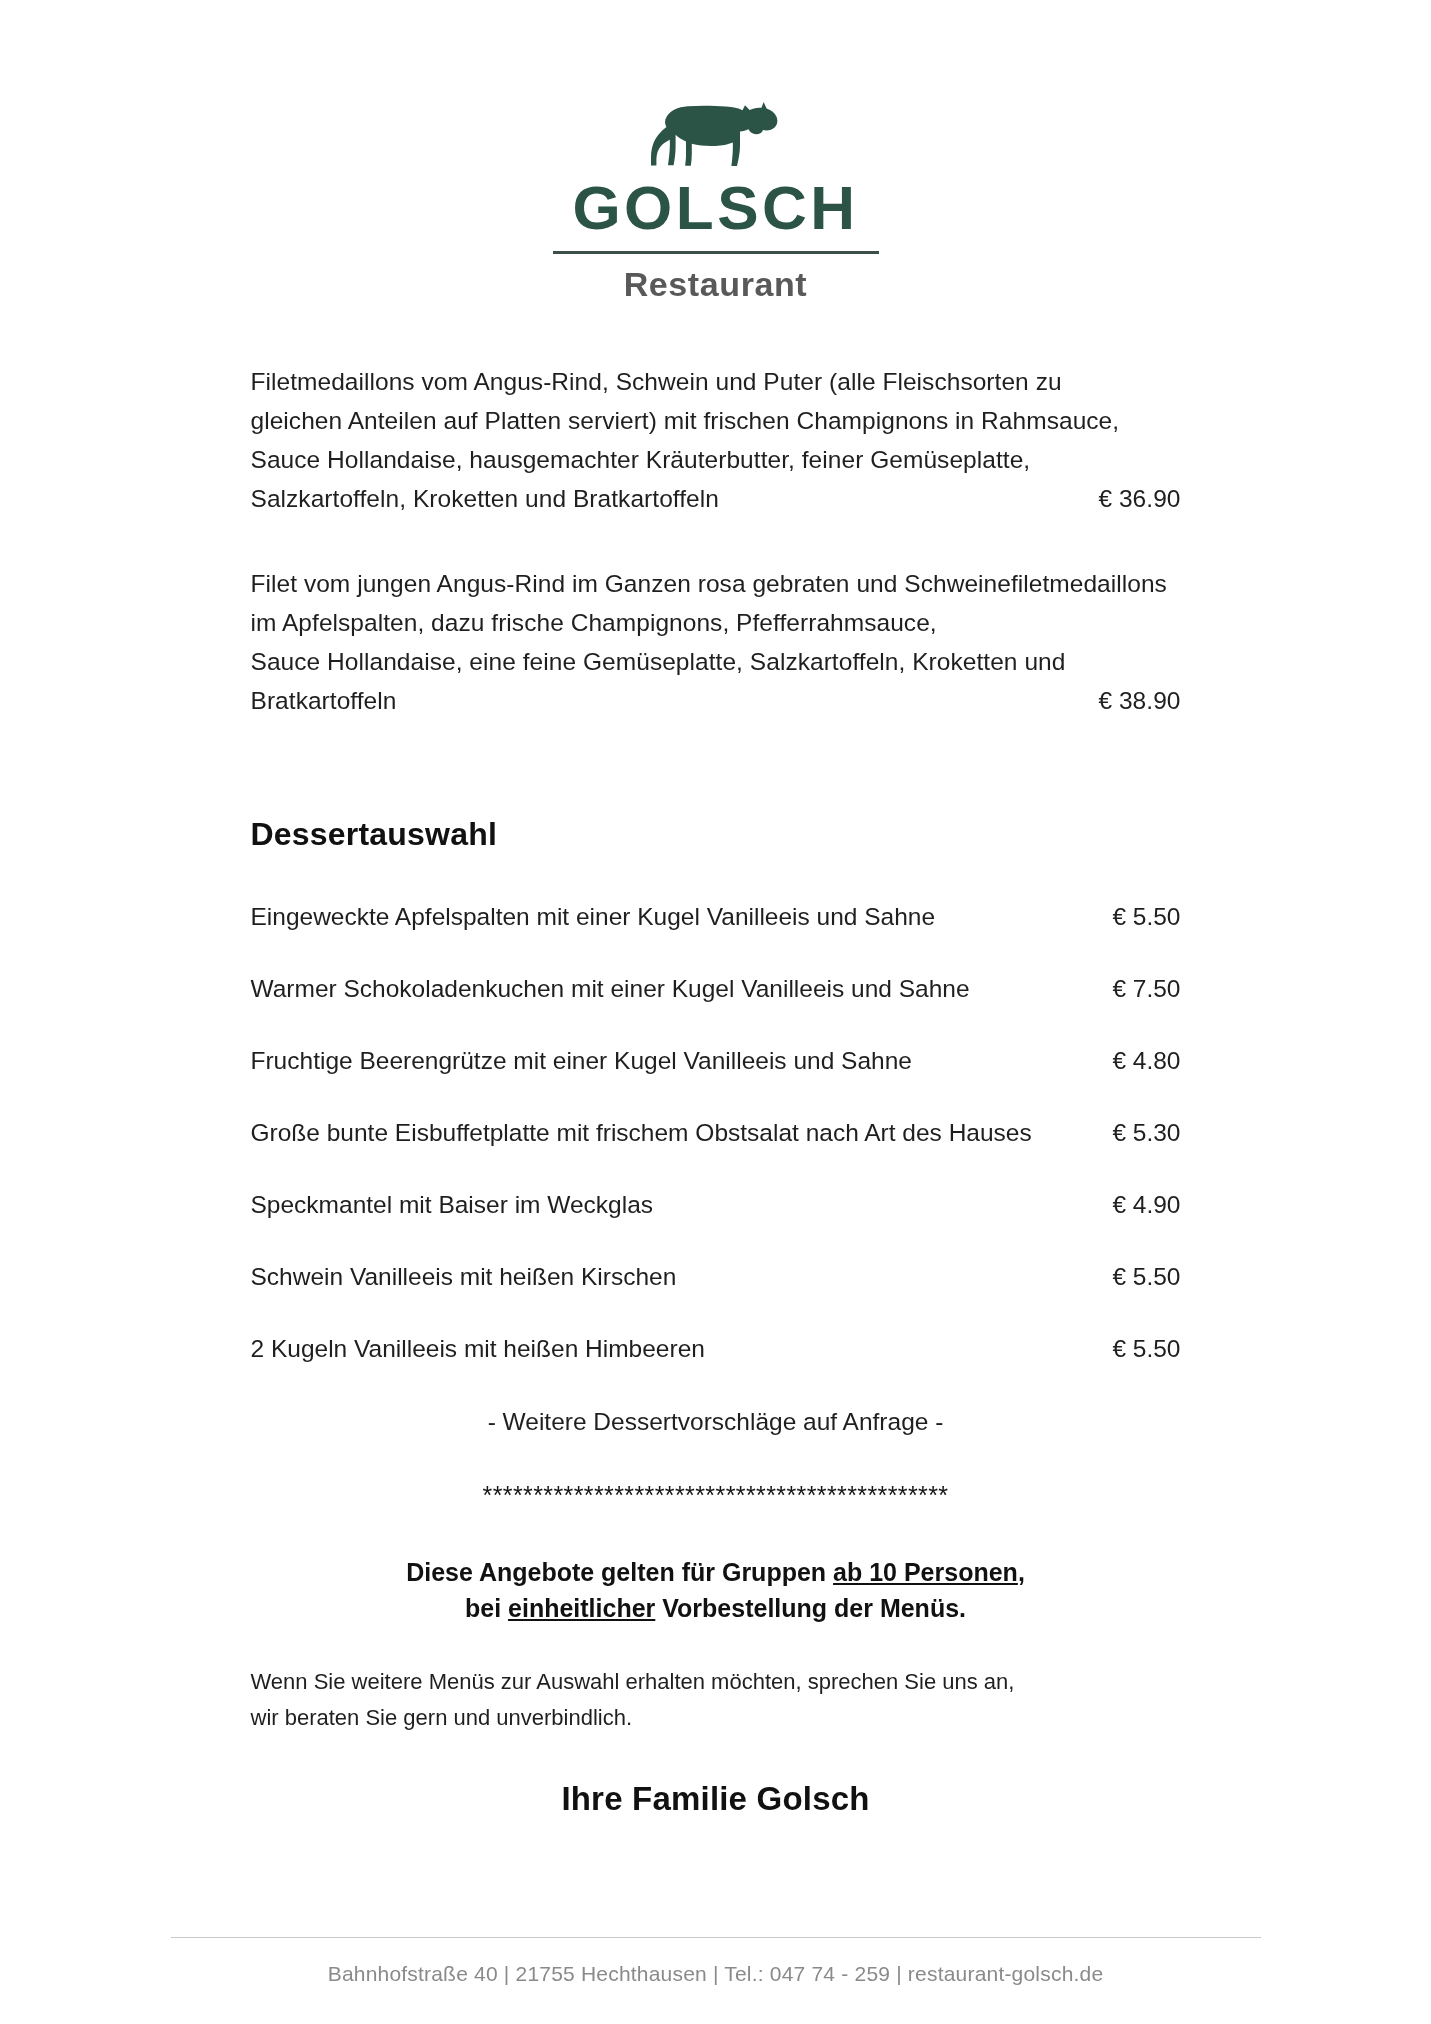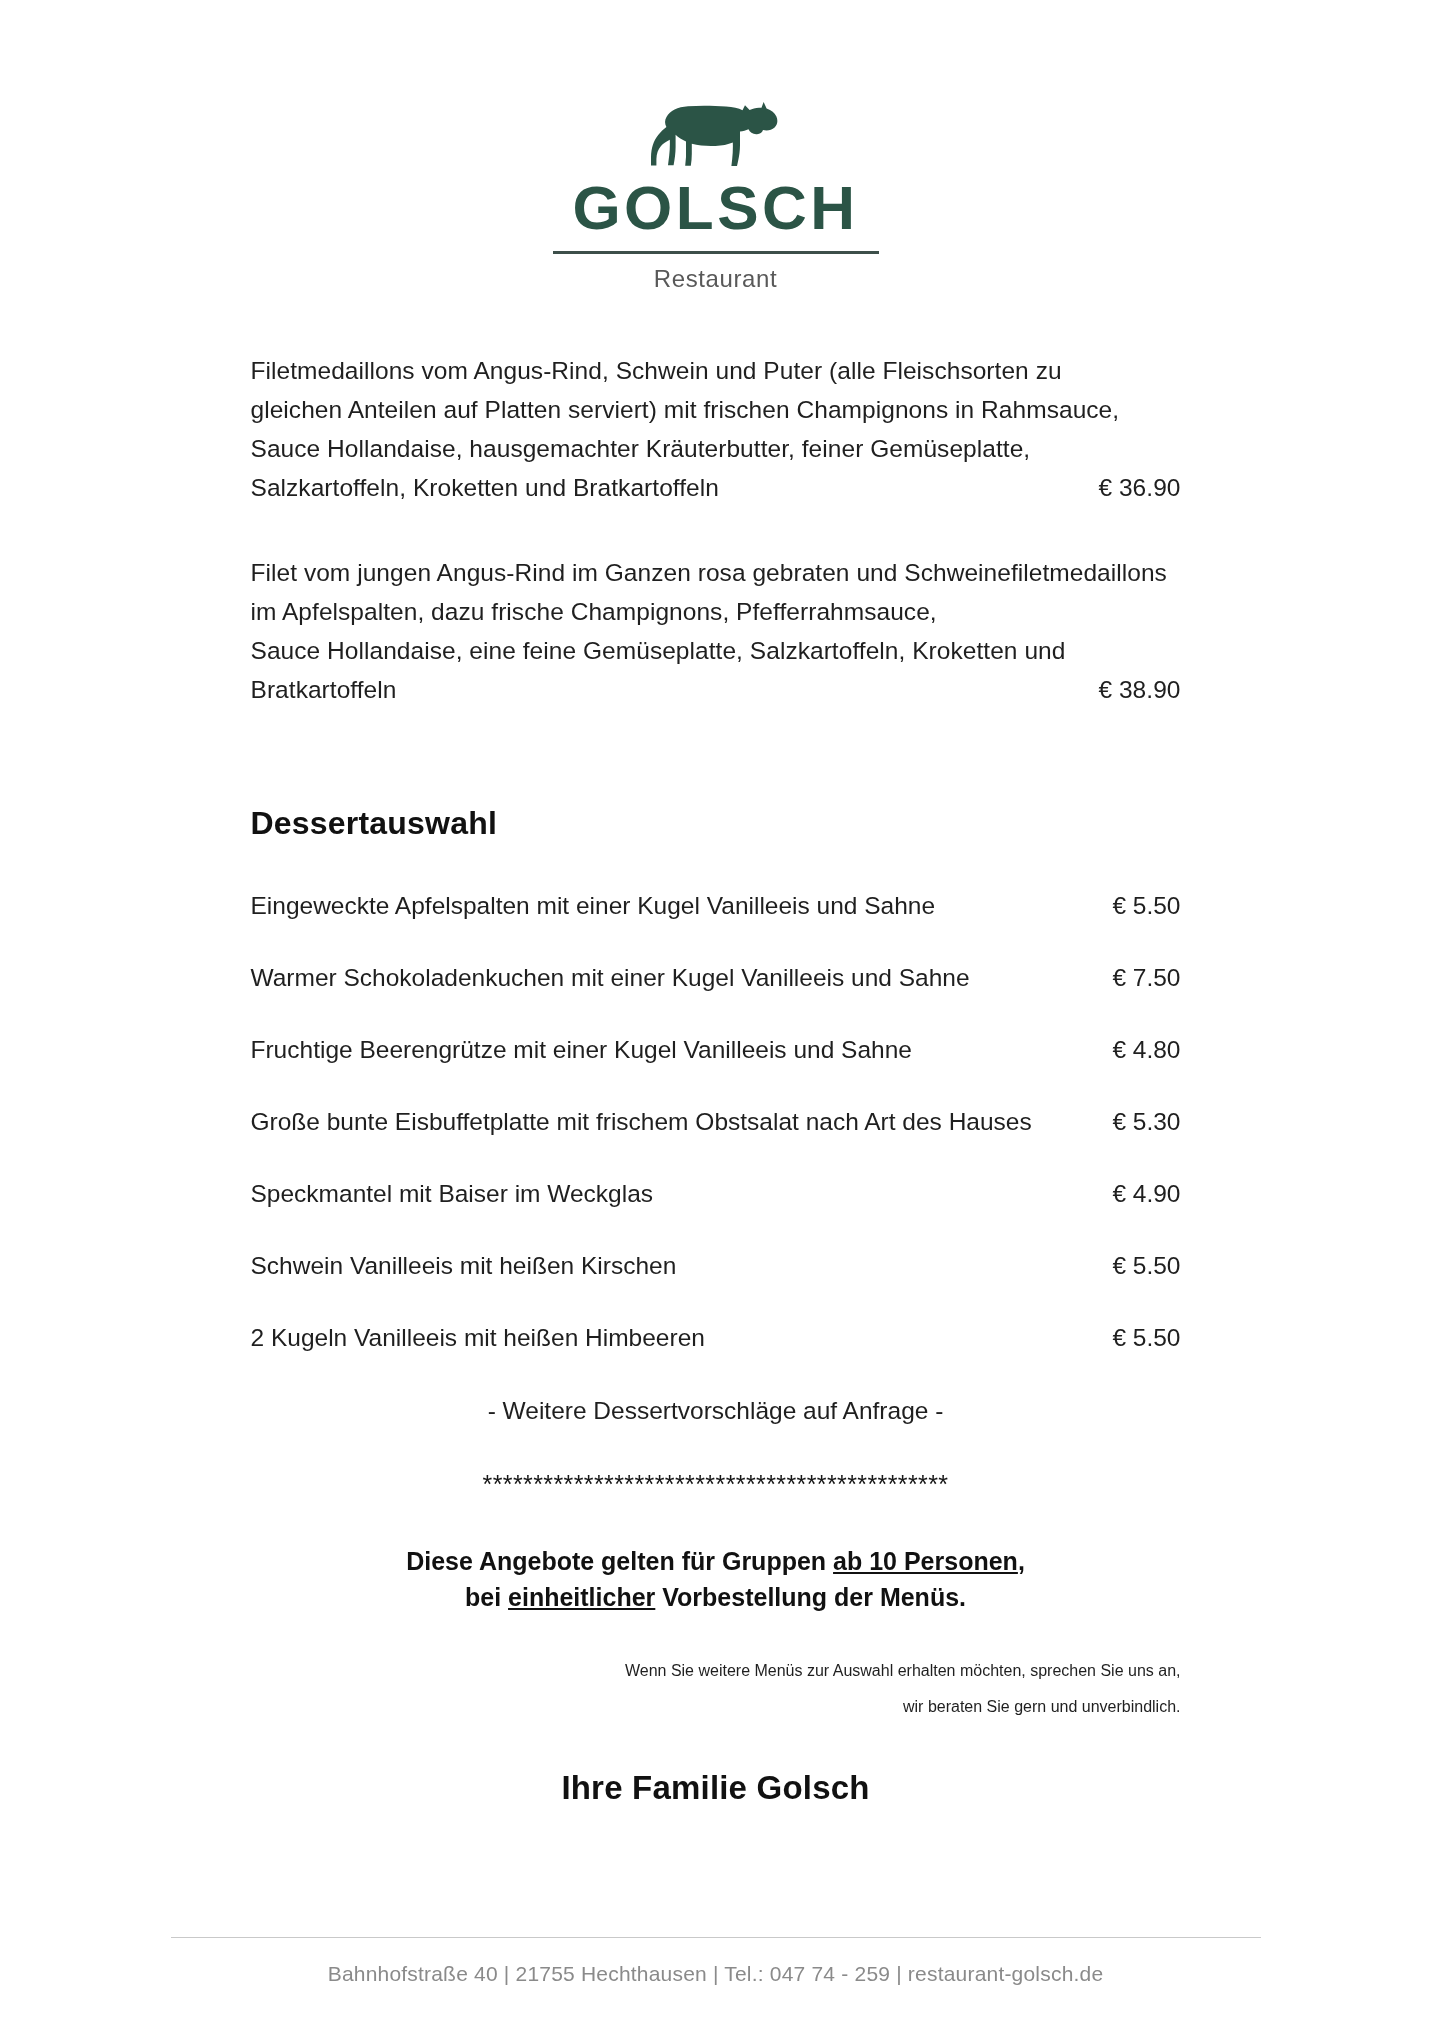--- a/index.html
+++ b/index.html
@@ -47,24 +47,25 @@
     color: #2b5446;
   }
   .brand-rule {
     width: 326px;
     height: 3px;
     background: #3d4f4a;
     margin-top: 12px;
   }
   .brand-sub {
     font-family: "Liberation Sans", sans-serif;
-    font-size: 24px;
+    font-size: 34px;
     color: #595959;
     margin-top: 11px;
     letter-spacing: 0.6px;
+    font-weight: bold;
   }
 
   
   .content {
     margin: 0 auto;
     width: 1090px;
     padding-left: 80px;
     padding-right: 80px;
     box-sizing: border-box;
   }
@@ -126,22 +127,22 @@
   .group-note {
     text-align: center;
     font-size: 25px;
     line-height: 36px;
     font-weight: bold;
     color: #111111;
     margin-top: 44px;
   }
   .group-note u { text-decoration: underline; text-underline-offset: 2px; }
   .closing-note {
-    text-align: right;
-    font-size: 16px;
+    text-align: left;
+    font-size: 22px;
     line-height: 36px;
     color: #1f1f1f;
     margin-top: 38px;
   }
   .signature {
     text-align: center;
     font-size: 33px;
     font-weight: bold;
     color: #111111;
     margin-top: 44px;

